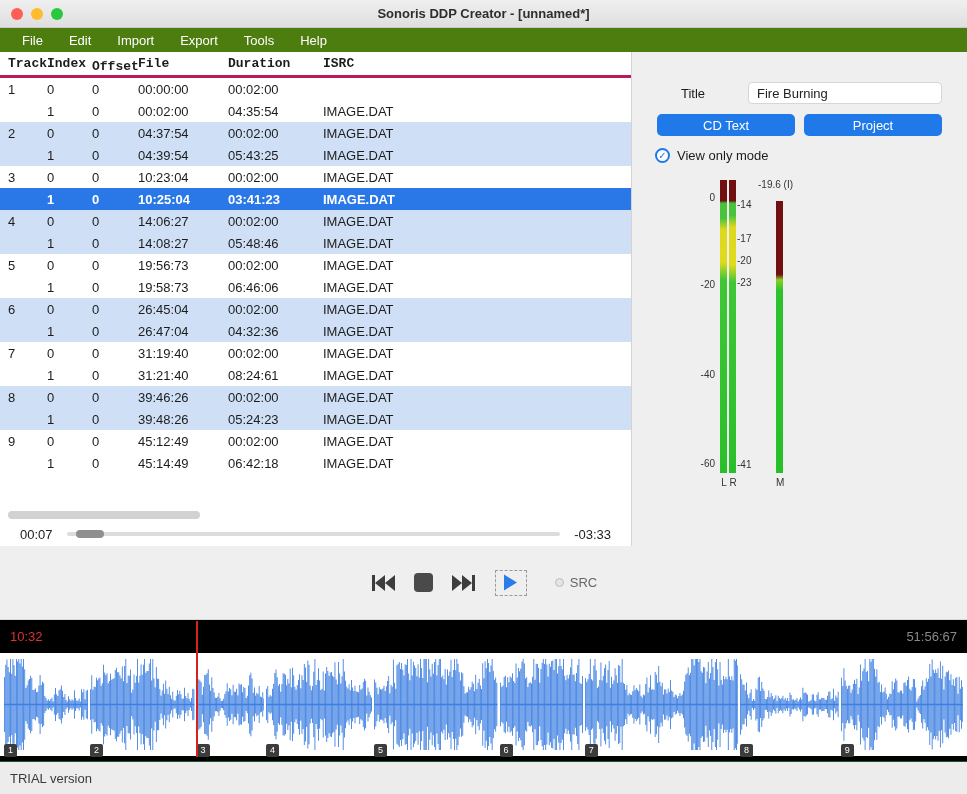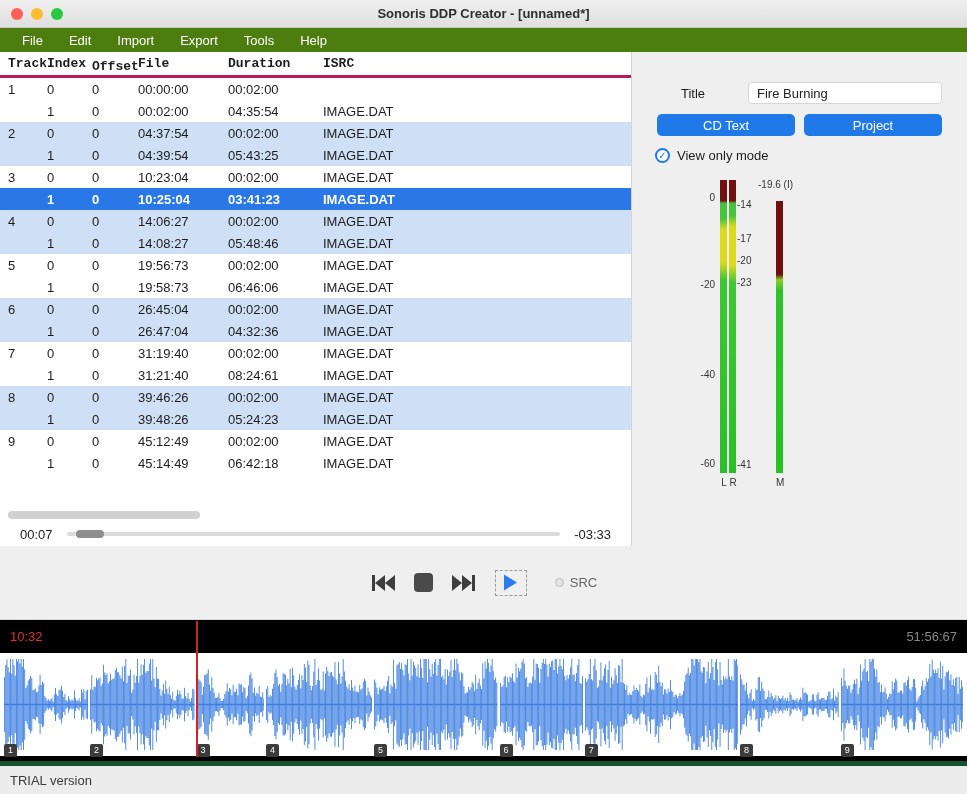--- a/index.html
+++ b/index.html
@@ -72,21 +72,21 @@
   .timesrow{height:33px;display:flex;justify-content:space-between;align-items:center;padding:0 10px;}
   .pos{color:#e03030;}
   .total{color:#888;}
   .wavestrip{height:103px;background:#fff;display:flex;gap:2px;padding:0 4px;}
   .wseg{position:relative;height:100%;min-width:0;}
   .wseg svg{width:100%;height:100%;display:block;}
   .wbadge{position:absolute;left:0;bottom:-1px;background:#3c3c3c;color:#fff;font-size:9px;line-height:11px;padding:1px 4px;border-radius:2px;}
   .playhead{position:absolute;top:1px;height:136px;width:2px;background:#d42222;z-index:5;}
 
   
-  .statusbar{flex:1;border-top:5px solid #14532d;display:flex;align-items:center;padding:0 10px;background:#ececec;color:#3a3a3a;}
+  .statusbar{flex:1;border-top:1px solid #14532d;display:flex;align-items:center;padding:0 10px;background:#ececec;color:#3a3a3a;}
 </style>
 </head>
 <body>
 
 <div class="window">
 
   <div class="titlebar">
     <div class="lights">
       <span class="light red"></span>
       <span class="light yellow"></span>

